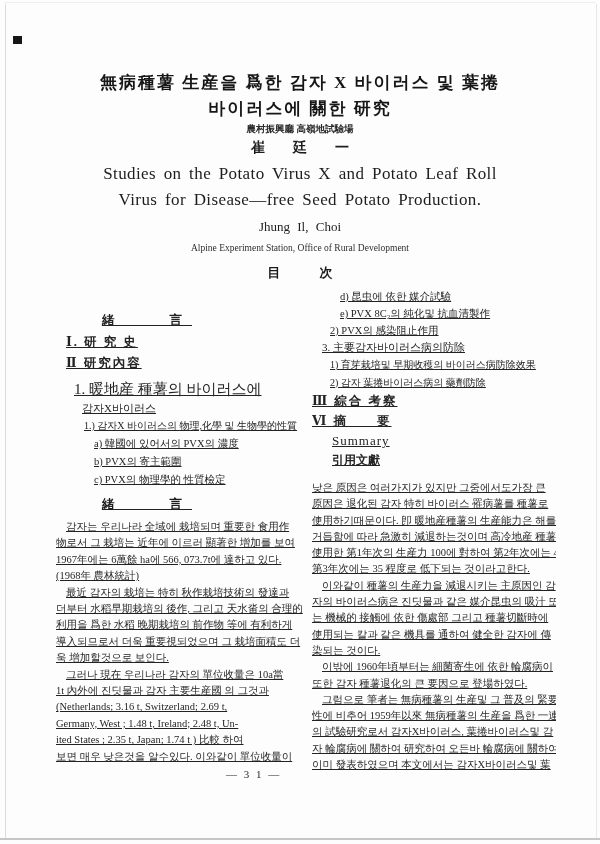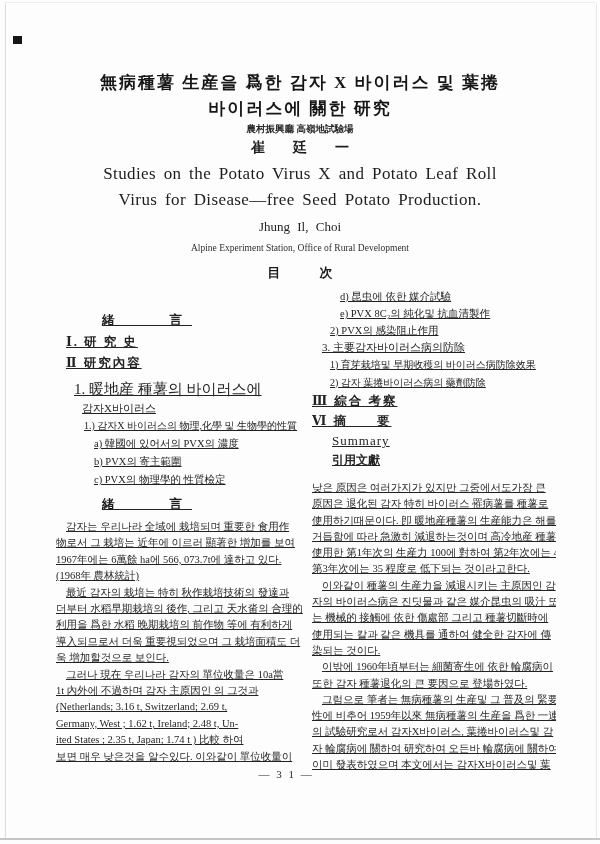--- a/index.html
+++ b/index.html
@@ -47,21 +47,21 @@
   .tr-sum{font-size:13px;padding-left:20px;line-height:20px;letter-spacing:1px;}
   .tr-ref{font-weight:bold;font-size:12px;padding-left:20px;line-height:19px;}
 
   #body-left{left:56px;top:494px;width:254px;}
   #body-right{left:312px;top:480px;width:244px;}
   .sec-h{font-weight:bold;font-size:12.5px;padding-left:46px;letter-spacing:10px;line-height:20px;margin-bottom:5px;color:#1c1c1c;}
   .bl{font-size:10.5px;line-height:16.4px;white-space:nowrap;color:#272727;}
   #body-right .bl{line-height:16.3px;}
   .ind{text-indent:10px;}
 
-  .page-num{position:absolute;left:226px;top:768px;width:120px;text-align:center;font-size:11px;letter-spacing:2px;color:#2a2a2a;}
+  .page-num{position:absolute;left:226px;top:768px;width:120px;text-align:left;font-size:11px;letter-spacing:2px;color:#2a2a2a;}
 </style>
 </head>
 <body>
 
 <div class="page">
   <div class="edge-top"></div>
   <div class="edge-left"></div>
   <div class="edge-right"></div>
   <div class="edge-bottom"></div>
   <div class="corner-mark"></div>
@@ -106,23 +106,23 @@
     <div class="bl ind">감자는 우리나라 全域에 栽培되며 重要한 食用作</div>
     <div class="bl">物로서 그 栽培는 近年에 이르러 顯著한 增加를 보여</div>
     <div class="bl">1967年에는 6萬餘 ha에 566, 073.7t에 達하고 있다.</div>
     <div class="bl">(1968年 農林統計)</div>
     <div class="bl ind">最近 감자의 栽培는 特히 秋作栽培技術의 發達과</div>
     <div class="bl">더부터 水稻早期栽培의 後作, 그리고 天水畓의 合理的</div>
     <div class="bl">利用을 爲한 水稻 晚期栽培의 前作物 等에 有利하게</div>
     <div class="bl">導入되므로서 더욱 重要視되었으며 그 栽培面積도 더</div>
     <div class="bl">욱 增加할것으로 보인다.</div>
     <div class="bl ind">그러나 現在 우리나라 감자의 單位收量은 10a當</div>
-    <div class="bl">1t 內外에 不過하며 감자 主原因인 의 그것과</div>
+    <div class="bl">1t 內外에 진딧물과 감자 主要生産國 의 그것과</div>
     <div class="bl">(Netherlands; 3.16 t, Switzerland; 2.69 t,</div>
-    <div class="bl">Germany, West ; 1.62 t, Ireland; 2.48 t, Un-</div>
+    <div class="bl">Germany, West ; 1.48 t, Ireland; 2.48 t, Un-</div>
     <div class="bl">ited States ; 2.35 t, Japan; 1.74 t ) 比較 하여</div>
     <div class="bl">보면 매우 낮은것을 알수있다. 이와같이 單位收量이</div>
   </div>
 
   <div class="col" id="body-right">
     <div class="bl">낮은 原因은 여러가지가 있지만 그중에서도가장 큰</div>
     <div class="bl">原因은 退化된 감자 特히 바이러스 罹病薯를 種薯로</div>
     <div class="bl">使用하기때문이다. 卽 暖地産種薯의 生産能力은 해를</div>
     <div class="bl">거듭함에 따라 急激히 減退하는것이며 高冷地産 種薯를</div>
     <div class="bl">使用한 第1年次의 生産力 100에 對하여 第2年次에는 45,</div>

